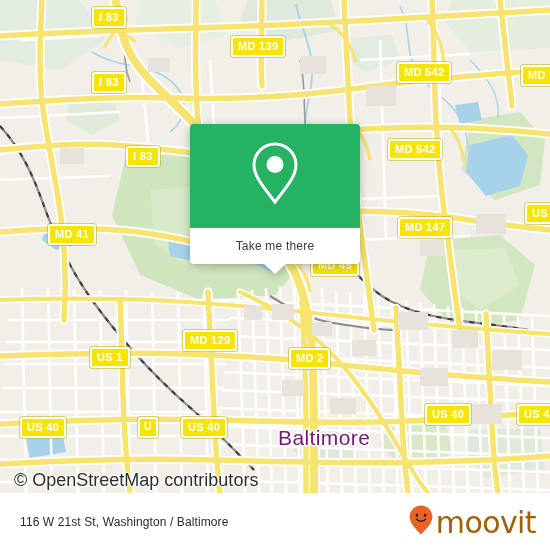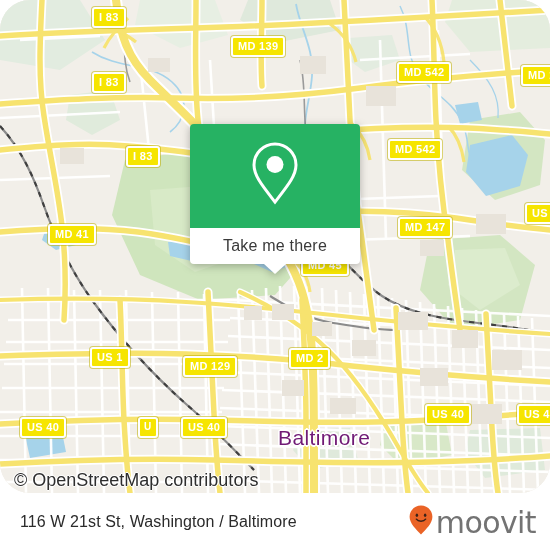--- a/index.html
+++ b/index.html
@@ -7,21 +7,21 @@
   body{
     width:550px;height:550px;overflow:hidden;
     font-family:"Liberation Sans","DejaVu Sans",sans-serif;
     background:#ffffff;
   }
   #app{position:relative;width:550px;height:550px;overflow:hidden;}
 
   
   .map{
     position:absolute;left:0;top:0;width:550px;height:493px;
-    background:#f2efe9;overflow:hidden;border-radius:30px;
+    background:#f2efe9;overflow:hidden;
   }
   .map-svg{position:absolute;left:0;top:0;width:550px;height:493px;display:block;}
 
   
   .shield{
     position:absolute;
     background:#f6e500;
     border:2px solid #ffffff;
     border-radius:3px;
     color:#ffffff;
@@ -72,21 +72,21 @@
     display:flex;align-items:center;justify-content:center;
   }
   .callout-bottom{
     background:#ffffff;
     height:36px;
     border-radius:0 0 4px 4px;
     display:flex;align-items:center;justify-content:center;
     position:relative;
   }
   .callout-label{
-    font-size:16px;color:#3a3a3a;letter-spacing:.2px;white-space:nowrap;
+    font-size:12px;color:#3a3a3a;letter-spacing:.2px;white-space:nowrap;
   }
   .callout-tail{
     position:absolute;left:50%;top:100%;
     transform:translateX(-50%);
     width:0;height:0;
     border-left:11px solid transparent;
     border-right:11px solid transparent;
     border-top:10px solid #ffffff;
   }
   .pin-icon{display:block;}
@@ -96,26 +96,26 @@
     position:absolute;left:0;top:493px;width:550px;height:57px;
     background:#ffffff;
     overflow:hidden;
   }
   .footer-inner{
     position:relative;width:100%;height:100%;
     display:flex;align-items:center;justify-content:space-between;
     padding:0 14px 0 20px;box-sizing:border-box;
   }
   .footer-address{
-    font-size:16px;color:#2b2b2b;white-space:nowrap;letter-spacing:.1px;
+    font-size:12px;color:#2b2b2b;white-space:nowrap;letter-spacing:.1px;
   }
   .brand{display:flex;align-items:center;gap:2px;}
   .brand-pin{display:block;}
   .brand-word{
-    font-size:30px;color:#737373;letter-spacing:-.6px;line-height:30px;
+    font-size:30px;color:#a16207;letter-spacing:-.6px;line-height:30px;
     font-family:"DejaVu Sans","Liberation Sans",sans-serif;
     font-weight:normal;
     margin-left:1px;
     position:relative;top:1px;
   }
 </style>
 </head>
 <body>
 
 <div id="app">
@@ -331,23 +331,23 @@
         <div class="shield" style="left: 92px; top: 7px;">I 83</div>
         <div class="shield" style="left: 231px; top: 36px;">MD 139</div>
         <div class="shield" style="left: 397px; top: 62px;">MD 542</div>
         <div class="shield" style="left: 521px; top: 65px;">MD 1</div>
         <div class="shield" style="left: 92px; top: 72px;">I 83</div>
         <div class="shield" style="left: 126px; top: 146px;">I 83</div>
         <div class="shield" style="left: 388px; top: 139px;">MD 542</div>
         <div class="shield" style="left: 398px; top: 217px;">MD 147</div>
         <div class="shield" style="left: 525px; top: 203px;">US 1</div>
         <div class="shield" style="left: 48px; top: 224px;">MD 41</div>
-        <div class="shield" style="left: 301px; top: 255px;">MD 45</div>
+        <div class="shield" style="left: 311px; top: 255px;">MD 45</div>
         <div class="shield" style="left: 90px; top: 347px;">US 1</div>
-        <div class="shield" style="left: 183px; top: 356px;">MD 129</div>
+        <div class="shield" style="left: 183px; top: 330px;">MD 129</div>
         <div class="shield" style="left: 289px; top: 348px;">MD 2</div>
         <div class="shield" style="left: 20px; top: 417px;">US 40</div>
         <div class="shield sm" style="left: 138px; top: 417px;">U</div>
         <div class="shield" style="left: 181px; top: 417px;">US 40</div>
         <div class="shield" style="left: 425px; top: 404px;">US 40</div>
         <div class="shield" style="left: 517px; top: 404px;">US 40</div>
       </div>
     <div id="city-layer">
         <div class="city-label" style="left: 278px; top: 426px;">Baltimore</div>
       </div>

